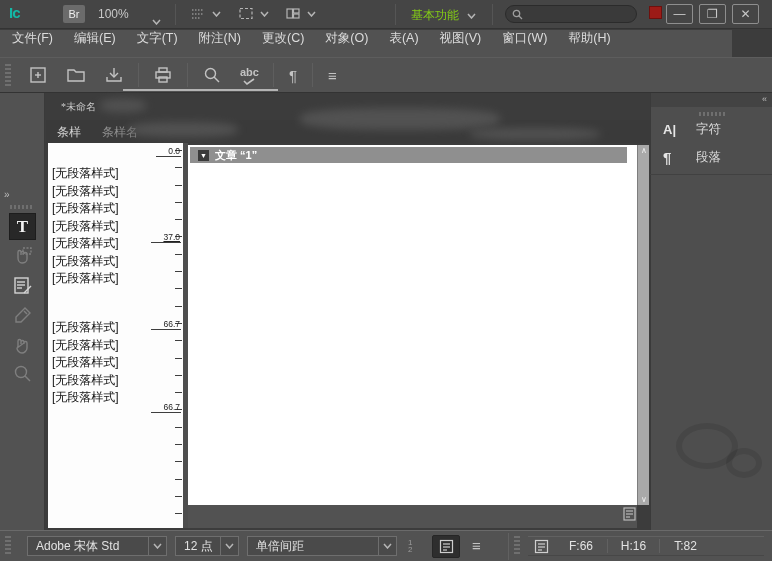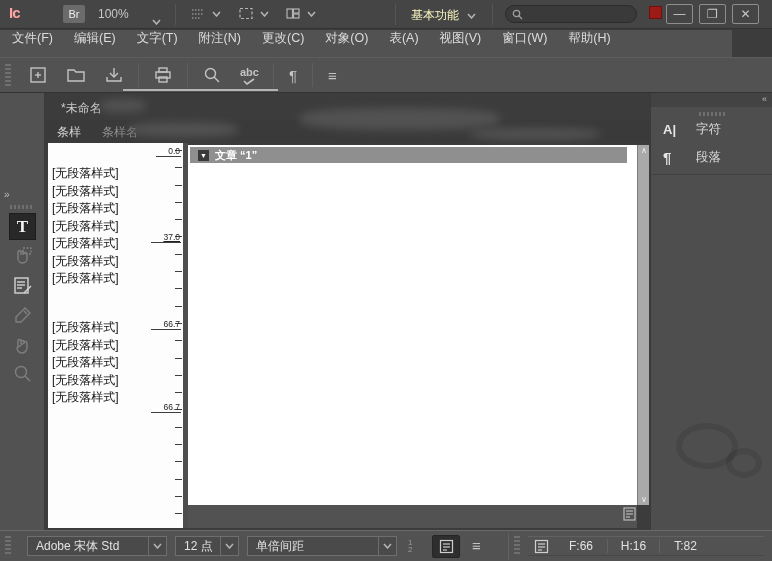--- a/index.html
+++ b/index.html
@@ -3,31 +3,31 @@
 <meta charset="utf-8">
 <style>
   * { margin:0; padding:0; box-sizing:border-box; }
   html,body { width:772px; height:561px; overflow:hidden; }
   body { font-family:"Liberation Sans","DejaVu Sans",sans-serif; background:#3c3c3c; position:relative;
          -webkit-font-smoothing:antialiased; color:#d6d6d6; }
   .abs { position:absolute; }
 
   
   #titlebar { left:0; top:0; width:772px; height:29px; background:#454545; border-bottom:1px solid #333; }
-  #app-logo { left:9px; top:4px; font-size:15px; font-weight:bold; color:#fca5a5; letter-spacing:-1px; }
+  #app-logo { left:9px; top:4px; font-size:15px; font-weight:bold; color:#14b8a6; letter-spacing:-1px; }
   #bridge-btn { left:63px; top:5px; width:22px; height:18px; background:#6b6b6b; border-radius:2px;
                 color:#eee; font-size:11px; text-align:center; line-height:18px; }
   #zoom-value { left:98px; top:7px; font-size:12px; color:#c9c9c9; }
   .chev { width:9px; height:6px; display:inline-block; }
   .chev polyline { fill:none; stroke:#b5b5b5; stroke-width:1.5; }
   .tb-divider { top:4px; width:1px; height:21px; background:#393939; border-right:1px solid #555; }
   .tb-icon-group { top:7px; display:flex; align-items:center; gap:6px; }
   .mini-ico { width:16px; height:13px; }
   .mini-ico * { stroke:#b5b5b5; fill:none; stroke-width:1.2; }
-  #workspace-switcher { left:411px; top:7px; font-size:12px; color:#fef9c3; display:flex; gap:8px; align-items:center; }
+  #workspace-switcher { left:411px; top:7px; font-size:12px; color:#84cc16; display:flex; gap:8px; align-items:center; }
   #search-box { left:505px; top:5px; width:132px; height:18px; background:#3a3a3a; border:1px solid #2b2b2b;
                 border-radius:9px; display:flex; align-items:center; padding:0 6px; }
   #search-box input { background:transparent; border:none; outline:none; color:#ddd; font-size:11px; width:100px; }
   #red-artifact { left:649px; top:6px; width:13px; height:13px; background:#9c1b17; border:1px solid #6e100d; }
   .win-btn { top:4px; width:27px; height:20px; border:1px solid #8e8e8e; border-radius:2px;
              color:#c9c9c9; font-size:12px; text-align:center; line-height:18px; background:transparent; }
 
   
   #menubar { left:0; top:30px; width:732px; height:27px; background:#525252; display:flex; align-items:flex-start;
              padding-left:12px; gap:21px; }
@@ -51,21 +51,21 @@
   .grip-h { height:4px; background:repeating-linear-gradient(90deg,#6f6f6f 0 2px, transparent 2px 4px); }
   #tools-grip { left:10px; top:112px; width:24px; }
   #type-tool { left:9px; top:120px; width:27px; height:27px; background:#282828; border:1px solid #1d1d1d;
                color:#f2f2f2; font-family:"Liberation Serif",serif; font-size:17px; font-weight:bold;
                text-align:center; line-height:26px; }
   .dock-tool { left:12px; width:21px; height:21px; }
   .dock-tool * { stroke:#7f7f7f; fill:none; stroke-width:1.4; }
   .dock-tool.bright * { stroke:#d4d4d4; }
 
   
-  #doc-tab { left:61px; top:100px; font-size:12px; color:#cccccc; }
+  #doc-tab { left:61px; top:100px; font-size:10px; color:#cccccc;font-family:Liberation Serif, serif; }
   #view-tab-strip { left:46px; top:120px; width:604px; height:23px; background:#3a3a3a; }
   .view-tab { top:124px; font-size:12px; color:#d2d2d2; }
   #view-tab-2 { color:#8f8f8f; }
   .smudge { background:#565656; filter:blur(4px); border-radius:40%; opacity:.85; }
 
   
   #styles-panel { left:48px; top:143px; width:135px; height:385px; background:#fdfdfd; }
   #panel-divider { left:183px; top:143px; width:5px; height:385px; background:#4e4e4e; }
   .style-rows { left:4px; width:120px; color:#141414; font-size:12px; line-height:17.5px; white-space:nowrap; }
   #style-rows-1 { top:22px; } #style-rows-2 { top:176px; }

